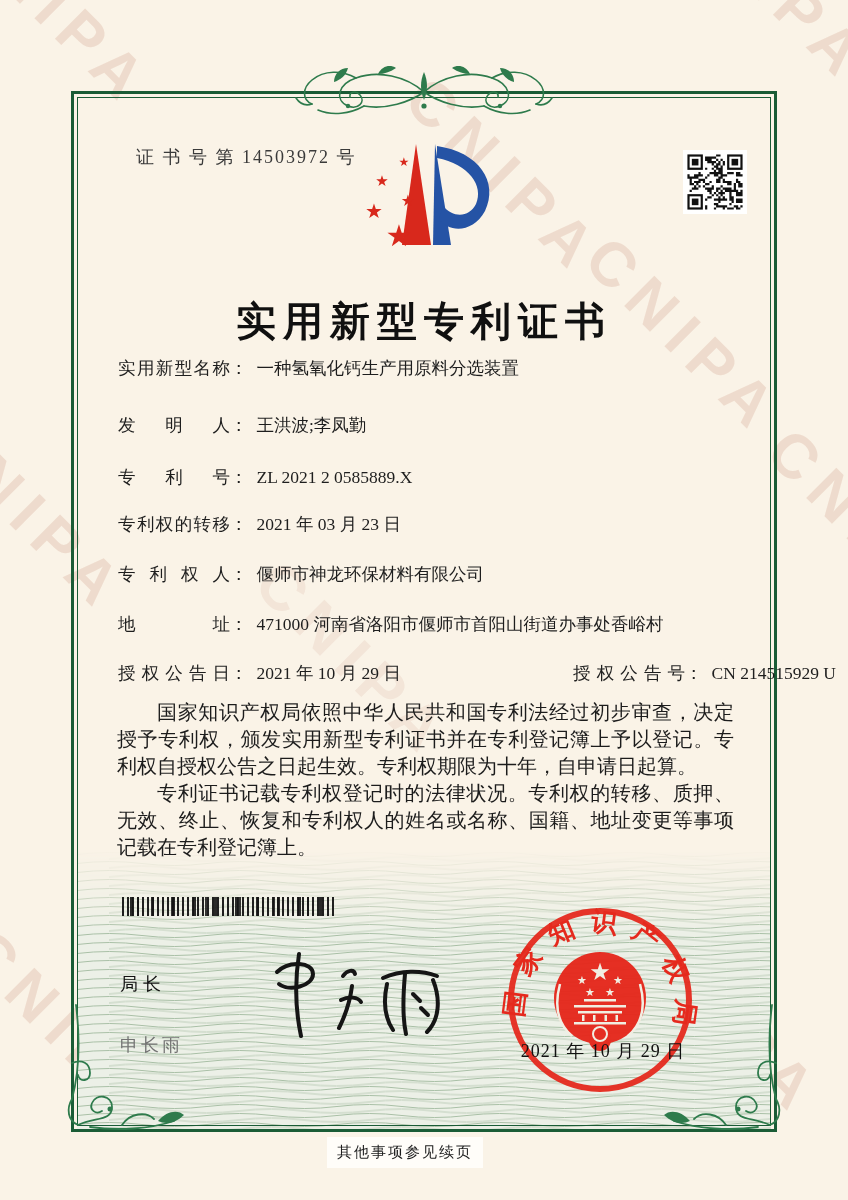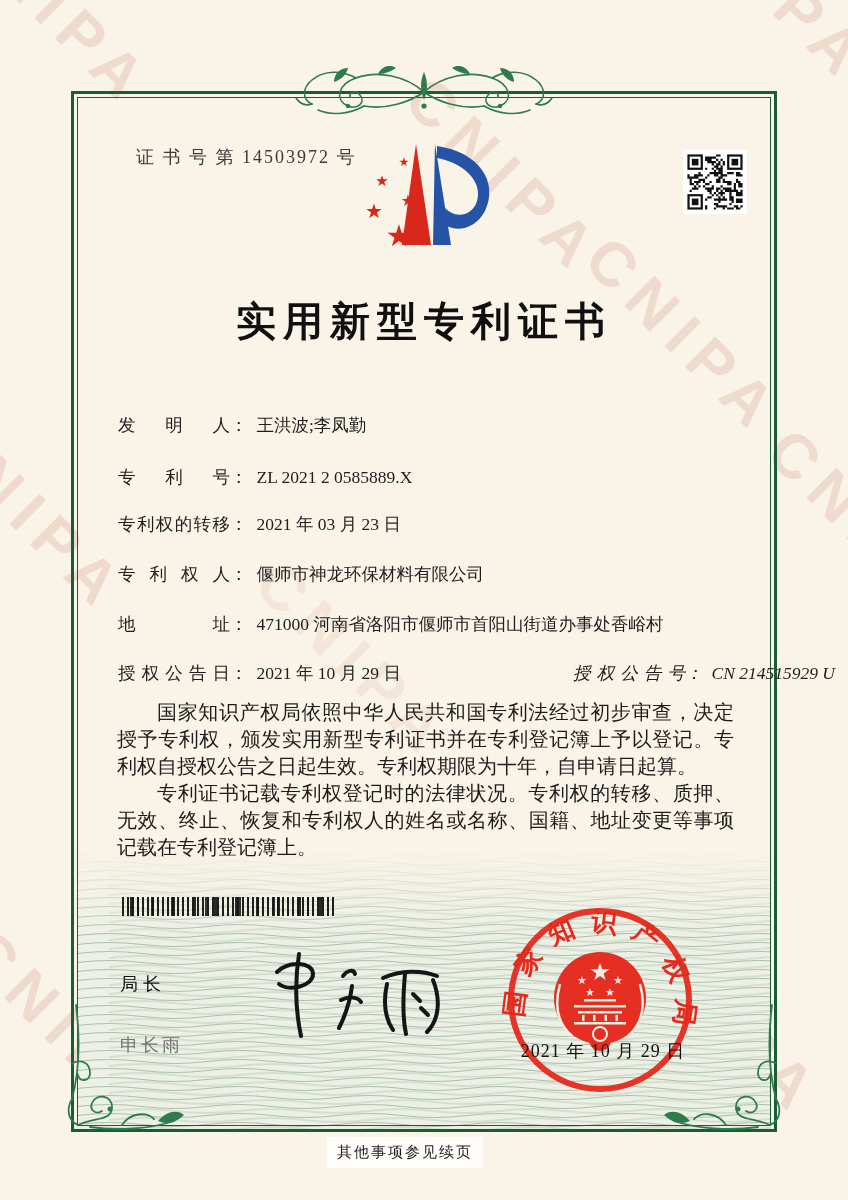--- a/index.html
+++ b/index.html
@@ -26,21 +26,21 @@
   .cert-no{position:absolute;left:113px;top:145px;z-index:4;
     font-size:18px;letter-spacing:2px;color:#3a3a3a;margin-left:23px;}
   .logo{position:absolute;left:352px;top:138px;z-index:4;}
   .qr{position:absolute;left:683px;top:150px;z-index:4;line-height:0;}
   .title{position:absolute;left:0;width:848px;top:254px;z-index:4;text-align:center;
     font-size:40px;font-weight:bold;letter-spacing:7px;color:#101010;margin-top:40px;}
   .field-row{position:absolute;left:118px;z-index:4;font-size:17.5px;
     color:#1e1e1e;white-space:nowrap;}
   .fl{display:inline-block;width:112px;text-align:justify;text-align-last:justify;}
   .colon{display:inline-block;margin-right:9px;}
-  .grant2{position:absolute;left:455px;top:0;font-style:italic;}
+  .grant2{position:absolute;left:455px;top:0;}
   .body-text{position:absolute;left:117px;top:699px;width:617px;z-index:4;
     font-size:20px;line-height:27px;text-align:justify;color:#1c1c1c;}
   .body-text p{margin:0;text-indent:2em;}
   .barcode{position:absolute;left:122px;top:897px;width:215px;height:19px;z-index:4;
     background:
       repeating-linear-gradient(90deg,rgba(20,20,20,.95) 0 2px,transparent 2px 5px),
       repeating-linear-gradient(90deg,transparent 0 8px,rgba(20,20,20,.9) 8px 11px,transparent 11px 21px),
       repeating-linear-gradient(90deg,transparent 0 15px,rgba(20,20,20,.85) 15px 17px,transparent 17px 34px);}
   .director-title{position:absolute;left:120px;top:972px;z-index:4;font-size:18px;
     letter-spacing:5px;color:#111;font-family:"Liberation Sans","DejaVu Sans",sans-serif;text-align:right;}
@@ -171,20 +171,23 @@
       <g fill="#111111">
         <rect x="4" y="4" width="3" height="3"></rect>
           <rect x="22" y="4" width="3" height="3"></rect>
           <rect x="4" y="22" width="3" height="3"></rect>
       </g>
     </svg>
   </div>
 
   <div class="title">实用新型专利证书</div>
 
+  <div class="field-row" style="top:356px">
+    <span class="fl">实用新型名称</span><span class="colon">：</span><span>一种氢氧化钙生产用原料分选装置</span>
+  </div>
   <div class="field-row" style="top:413px">
     <span class="fl">发明人</span><span class="colon">：</span><span>王洪波;李凤勤</span>
   </div>
   <div class="field-row" style="top:465px">
     <span class="fl">专利号</span><span class="colon">：</span><span>ZL 2021 2 0585889.X</span>
   </div>
   <div class="field-row" style="top:512px">
     <span class="fl">专利权的转移</span><span class="colon">：</span><span>2021 年 03 月 23 日</span>
   </div>
   <div class="field-row" style="top:562px">

